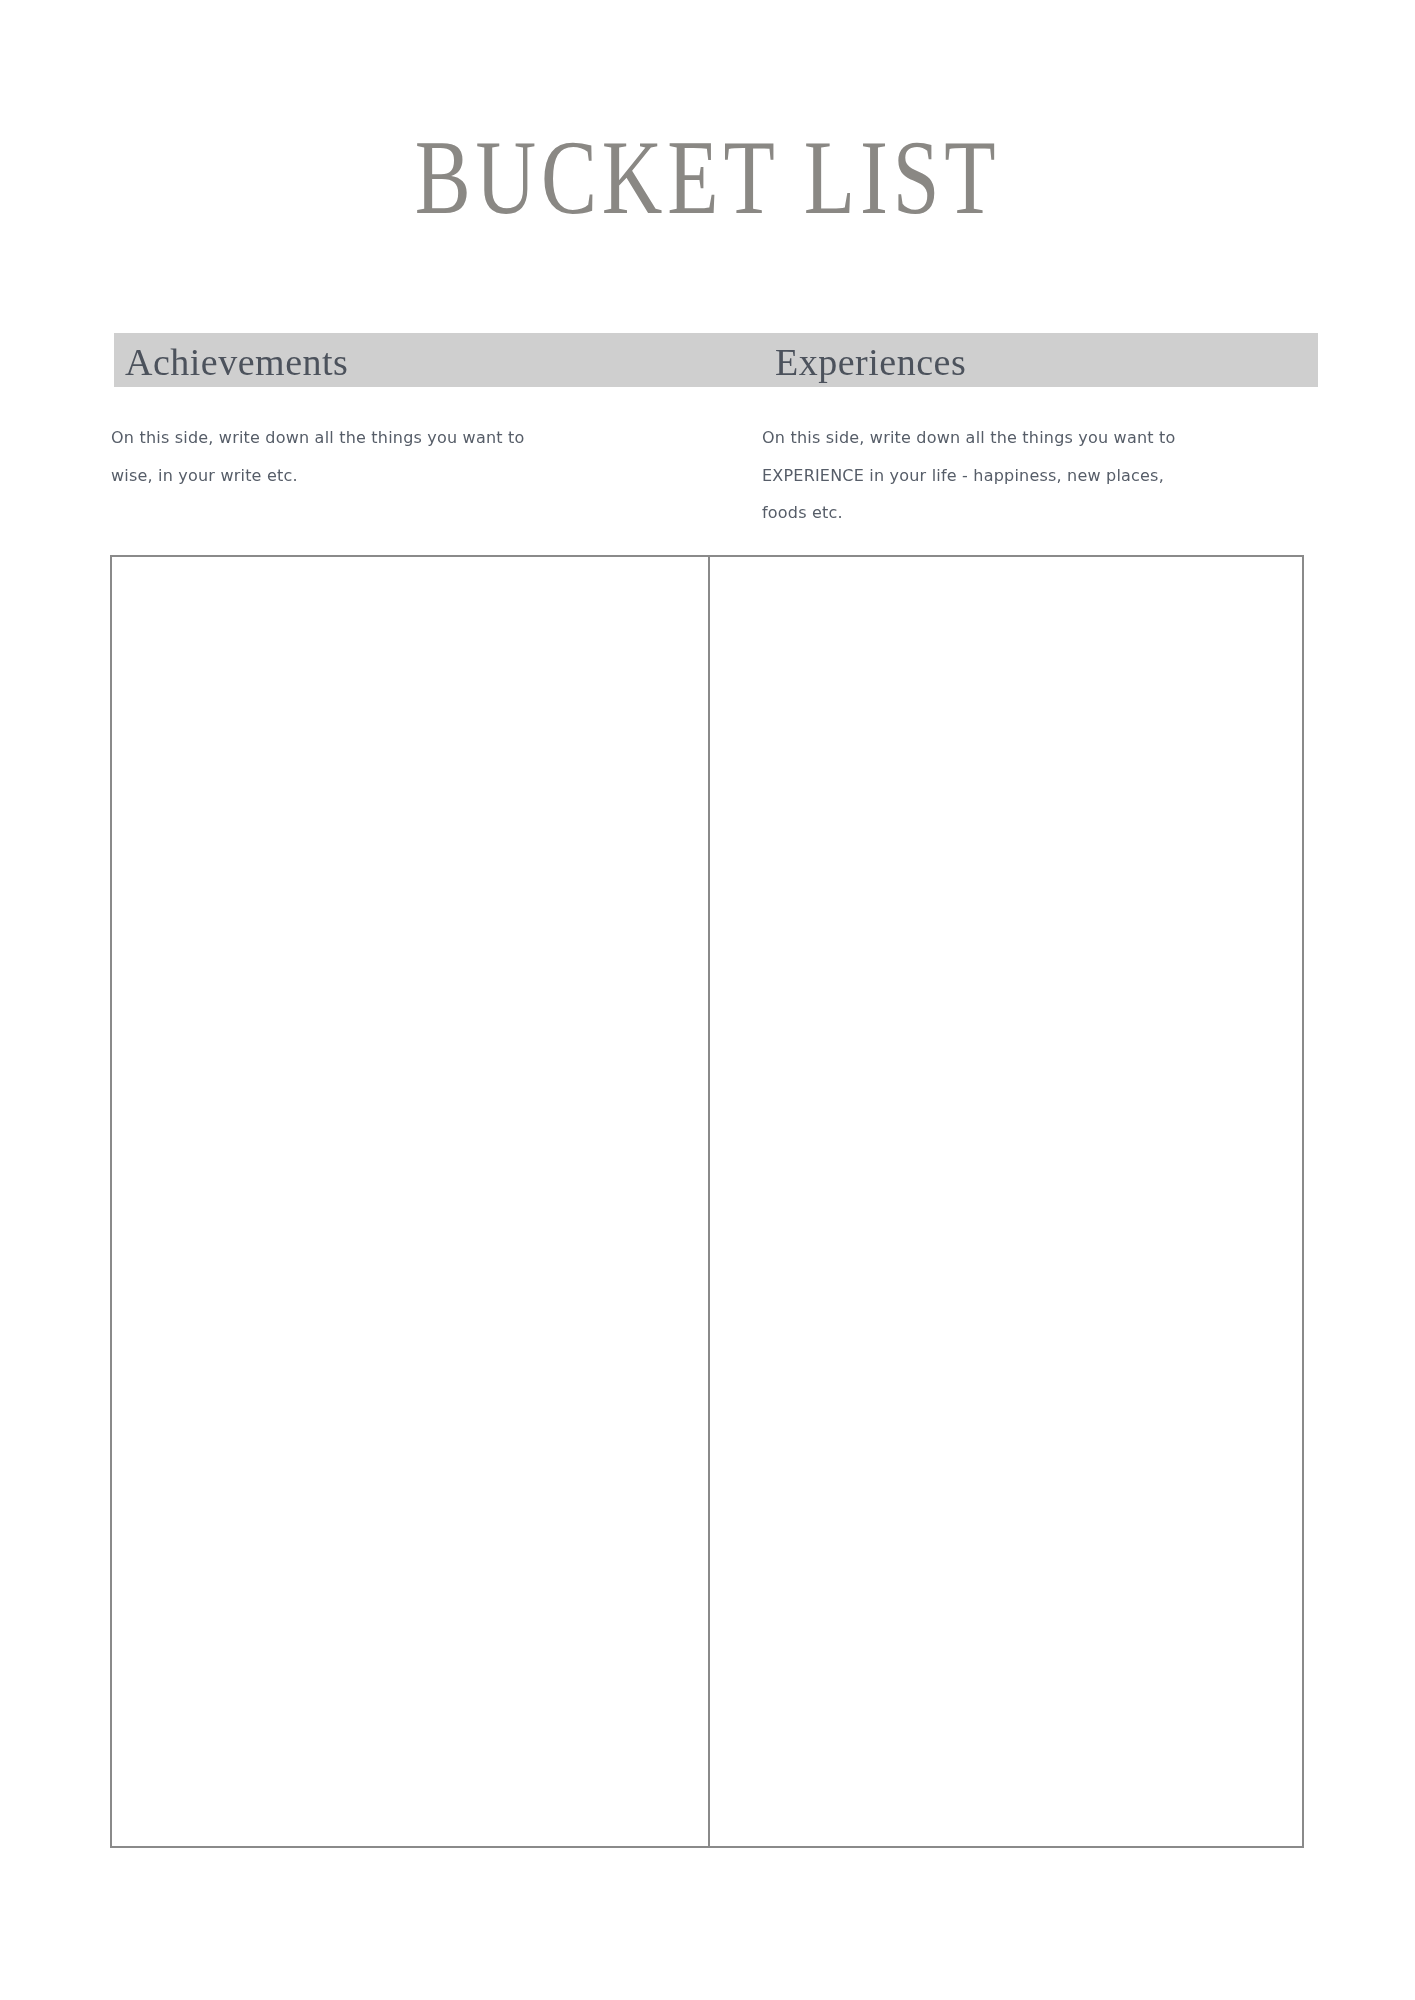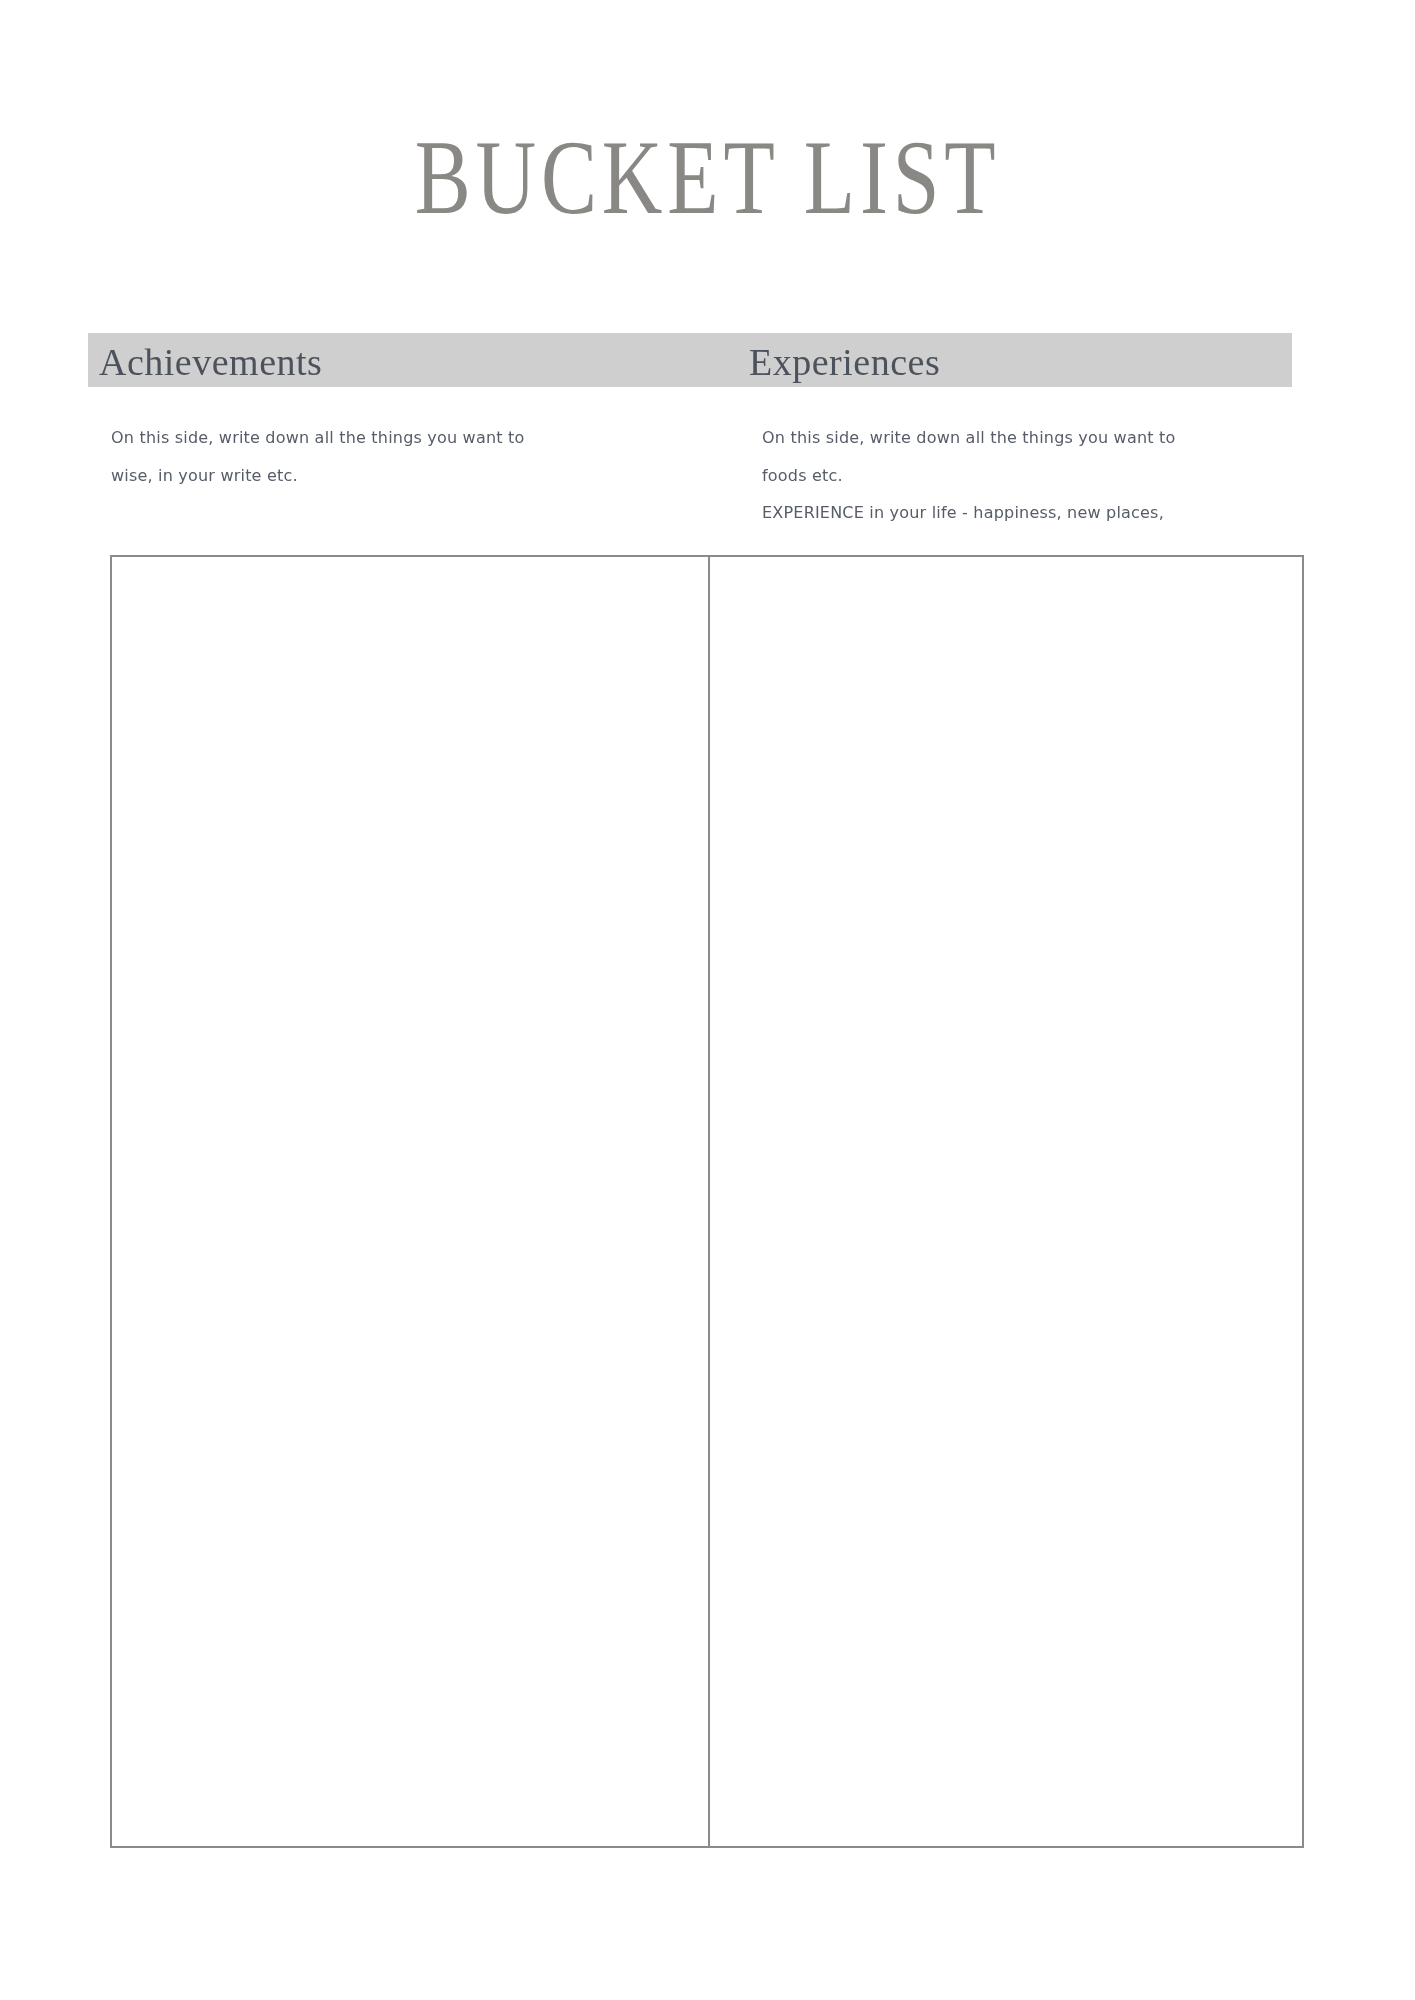--- a/index.html
+++ b/index.html
@@ -22,21 +22,21 @@
     font-size: 105px;
     letter-spacing: 6px;
     color: #8a8884;
     transform: scaleX(0.80);
     transform-origin: 50% 50%;
     white-space: nowrap;
   }
 
   .header-bar {
     position: absolute;
-    left: 88px;
+    left: 114px;
     top: 333px;
     width: 1204px;
     height: 54px;
     background: #cfcfcf;
   }
   .header-label {
     position: absolute;
     top: 54%;
     transform: translateY(-50%);
     font-family: "Liberation Serif", "DejaVu Serif", serif;
@@ -99,21 +99,21 @@
   <span class="header-label right">Experiences</span>
 </div>
 
 <div class="description left">
   <div>On this side, write down all the things you want to</div>
   <div>wise, in your write etc.</div>
 </div>
 
 <div class="description right">
   <div>On this side, write down all the things you want to</div>
+  <div>EXPERIENCE in your life - happiness, new places,</div>
   <div>foods etc.</div>
-  <div>EXPERIENCE in your life - happiness, new places,</div>
 </div>
 
 <div class="notes-box">
   <div class="notes-area left"></div>
   <div class="notes-divider"></div>
   <div class="notes-area right"></div>
 </div>
 
 </body></html>

